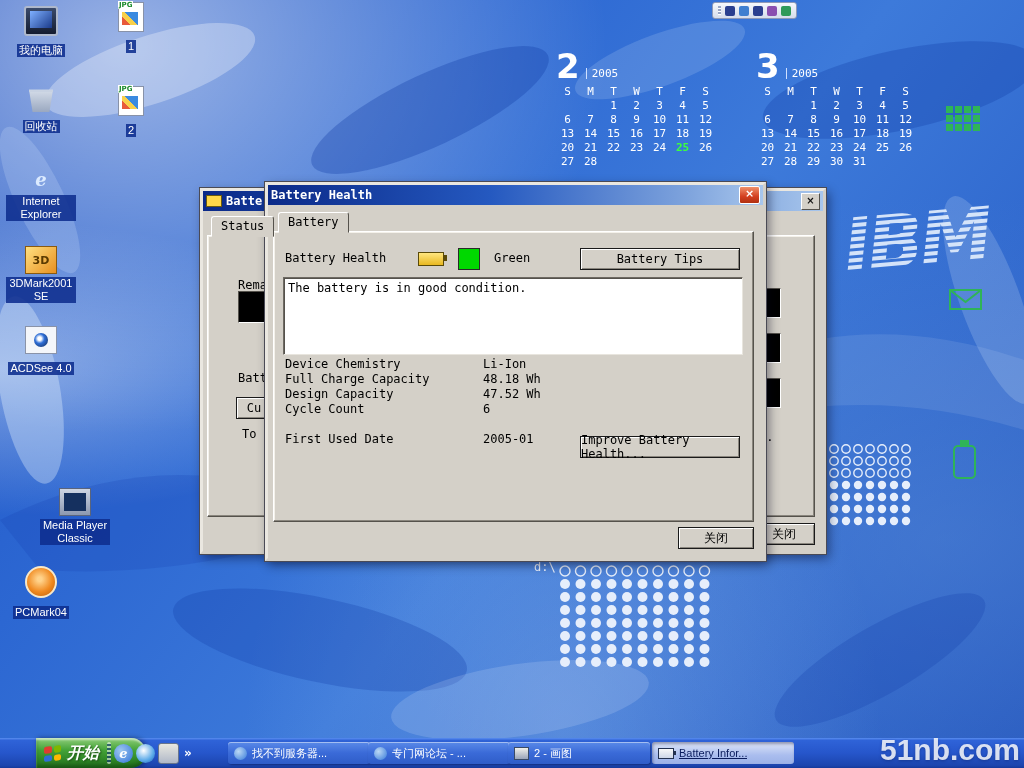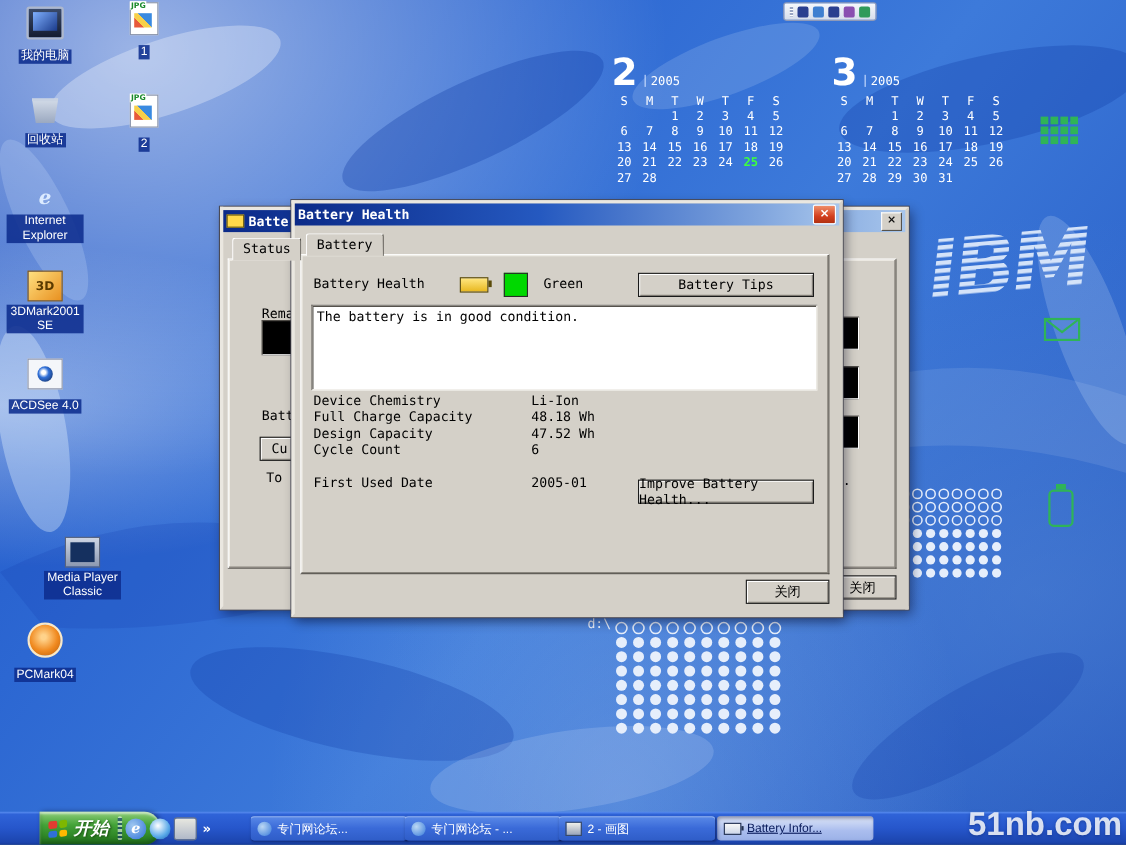--- a/index.html
+++ b/index.html
@@ -556,21 +556,21 @@
     <div class="ql-area" id="ql-area">
       <span class="grip"></span>
     <span class="ql ql-ie"></span>
         <span class="ql ql-media"></span>
         <span class="ql ql-desktop"></span>
         <span class="ql-chevron">»</span>
       </div>
     <div id="taskbar-buttons">
         <div class="task-btn" style="left: 228px;">
           <span class="tb-ic tb-ie"></span>
-          <span class="tb-label">专门网论坛...</span>
+          <span class="tb-label">找不到服务器...</span>
         </div>
         <div class="task-btn" style="left: 368px;">
           <span class="tb-ic tb-ie"></span>
           <span class="tb-label">专门网论坛 - ...</span>
         </div>
         <div class="task-btn" style="left: 508px;">
           <span class="tb-ic tb-paint"></span>
           <span class="tb-label">2 - 画图</span>
         </div>
         <div class="task-btn active" style="left: 652px;">

